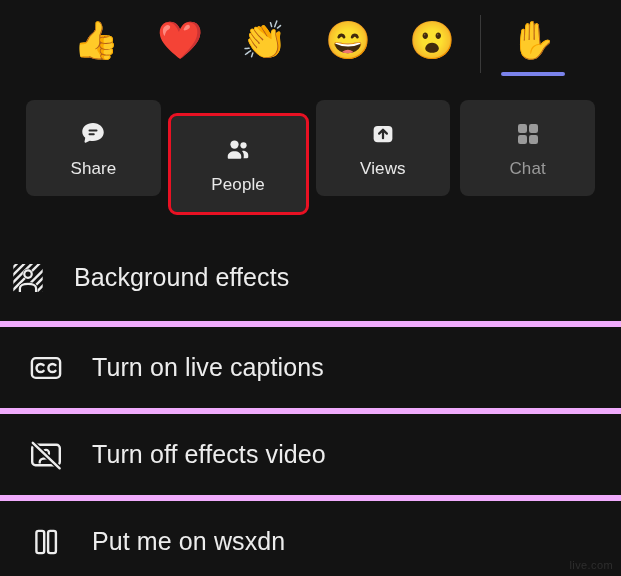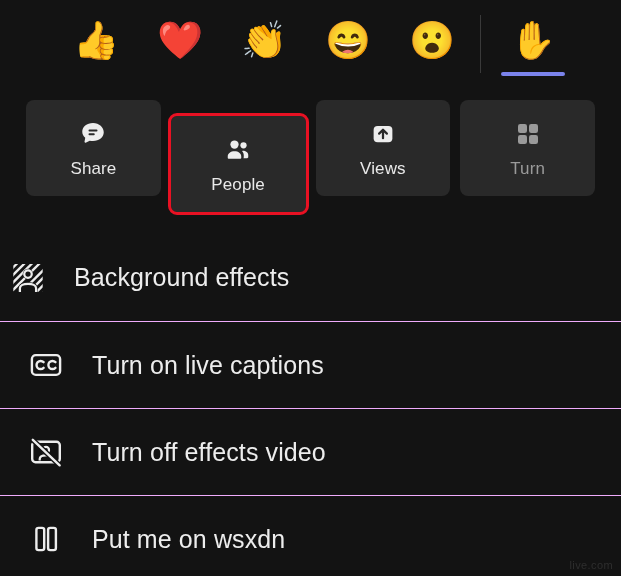--- a/index.html
+++ b/index.html
@@ -110,21 +110,21 @@
   
   .option-list {
     margin-top: 22px;
   }
   .option-row {
     display: flex;
     align-items: center;
     height: 87px;
     padding-left: 26px;
     box-sizing: border-box;
-    border-top: 1px solid #f0abfc;
+    border-top: 6px solid #f0abfc;
     cursor: pointer;
   }
   .option-row:first-child { border-top: none; padding-left: 8px; }
   .option-icon {
     width: 40px;
     min-width: 40px;
     height: 40px;
     display: flex;
     align-items: center;
     justify-content: center;
@@ -220,21 +220,21 @@
 
     <div class="action-btn disabled">
       <span class="action-icon">
         <svg width="30" height="30" viewBox="0 0 24 24">
           <rect x="4" y="4" width="7.2" height="7.2" rx="1.8" fill="#9a9a9a"></rect>
           <rect x="12.8" y="4" width="7.2" height="7.2" rx="1.8" fill="#9a9a9a"></rect>
           <rect x="4" y="12.8" width="7.2" height="7.2" rx="1.8" fill="#9a9a9a"></rect>
           <rect x="12.8" y="12.8" width="7.2" height="7.2" rx="1.8" fill="#9a9a9a"></rect>
         </svg>
       </span>
-      <span class="action-label">Turn</span>
+      <span class="action-label">Chat</span>
     </div>
 
   </div>
 
   <div class="option-list">
 
     <div class="option-row">
       <span class="option-icon">
         <svg width="36" height="36" viewBox="0 0 24 24">
           <defs>

